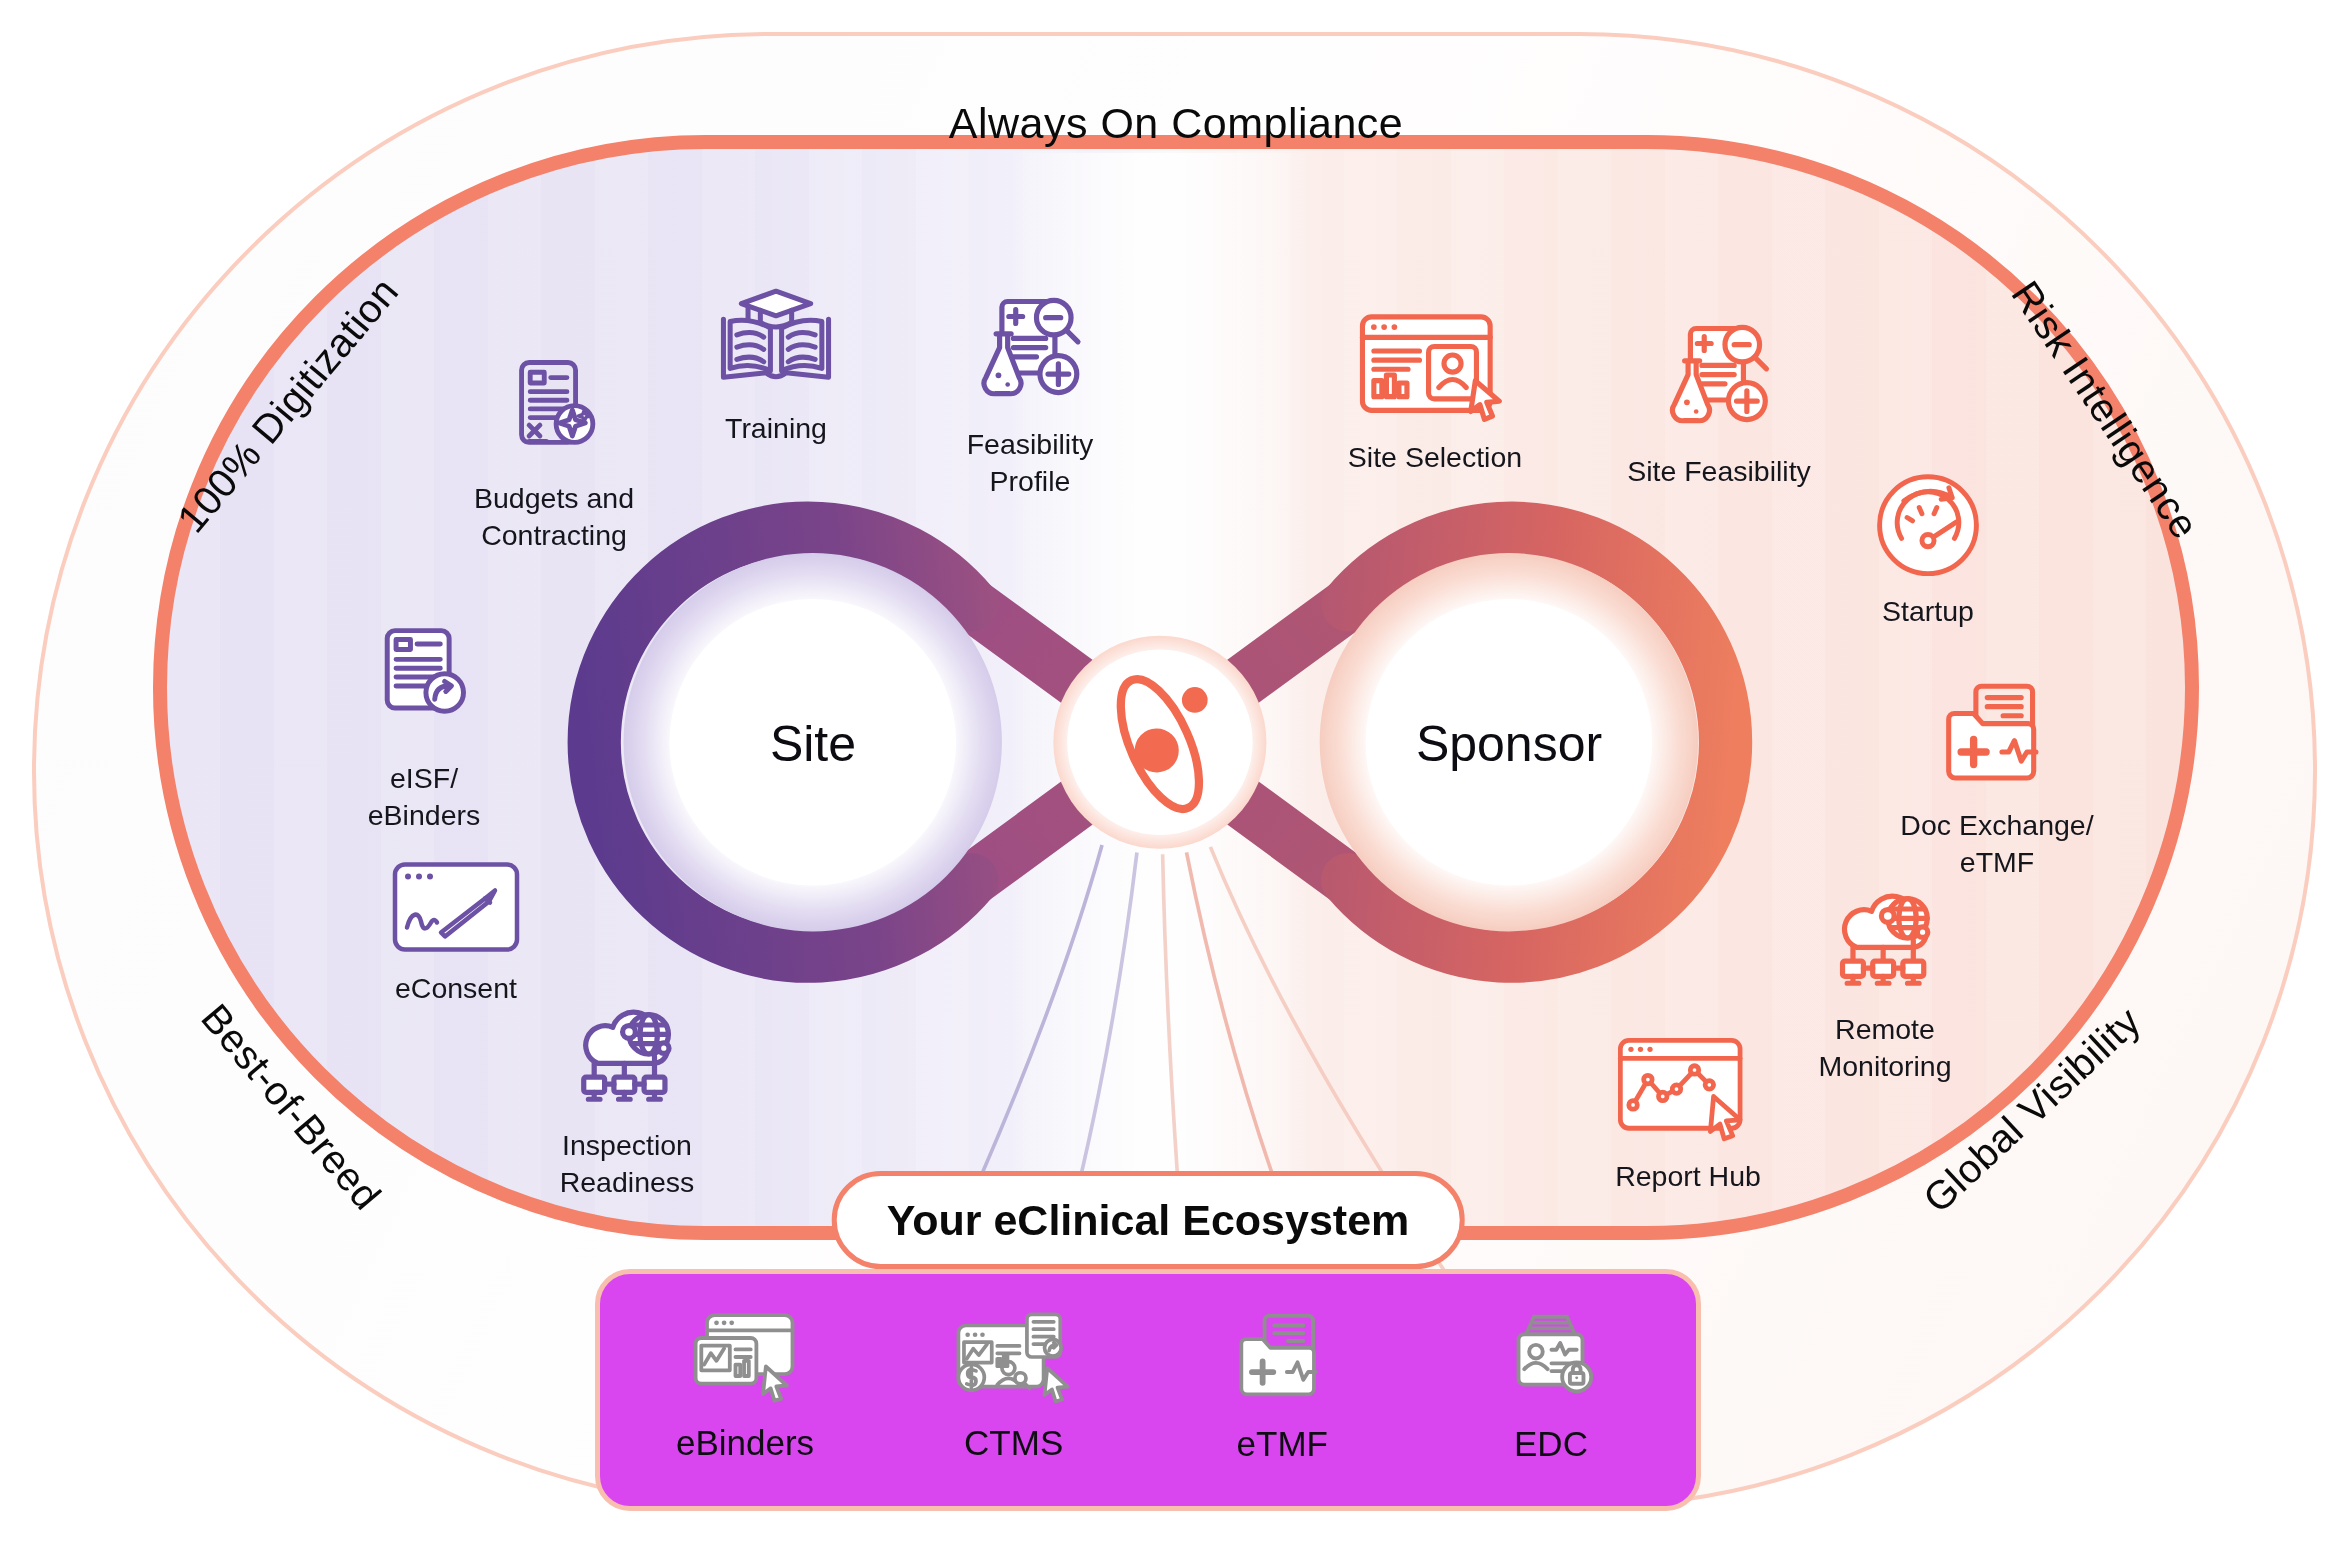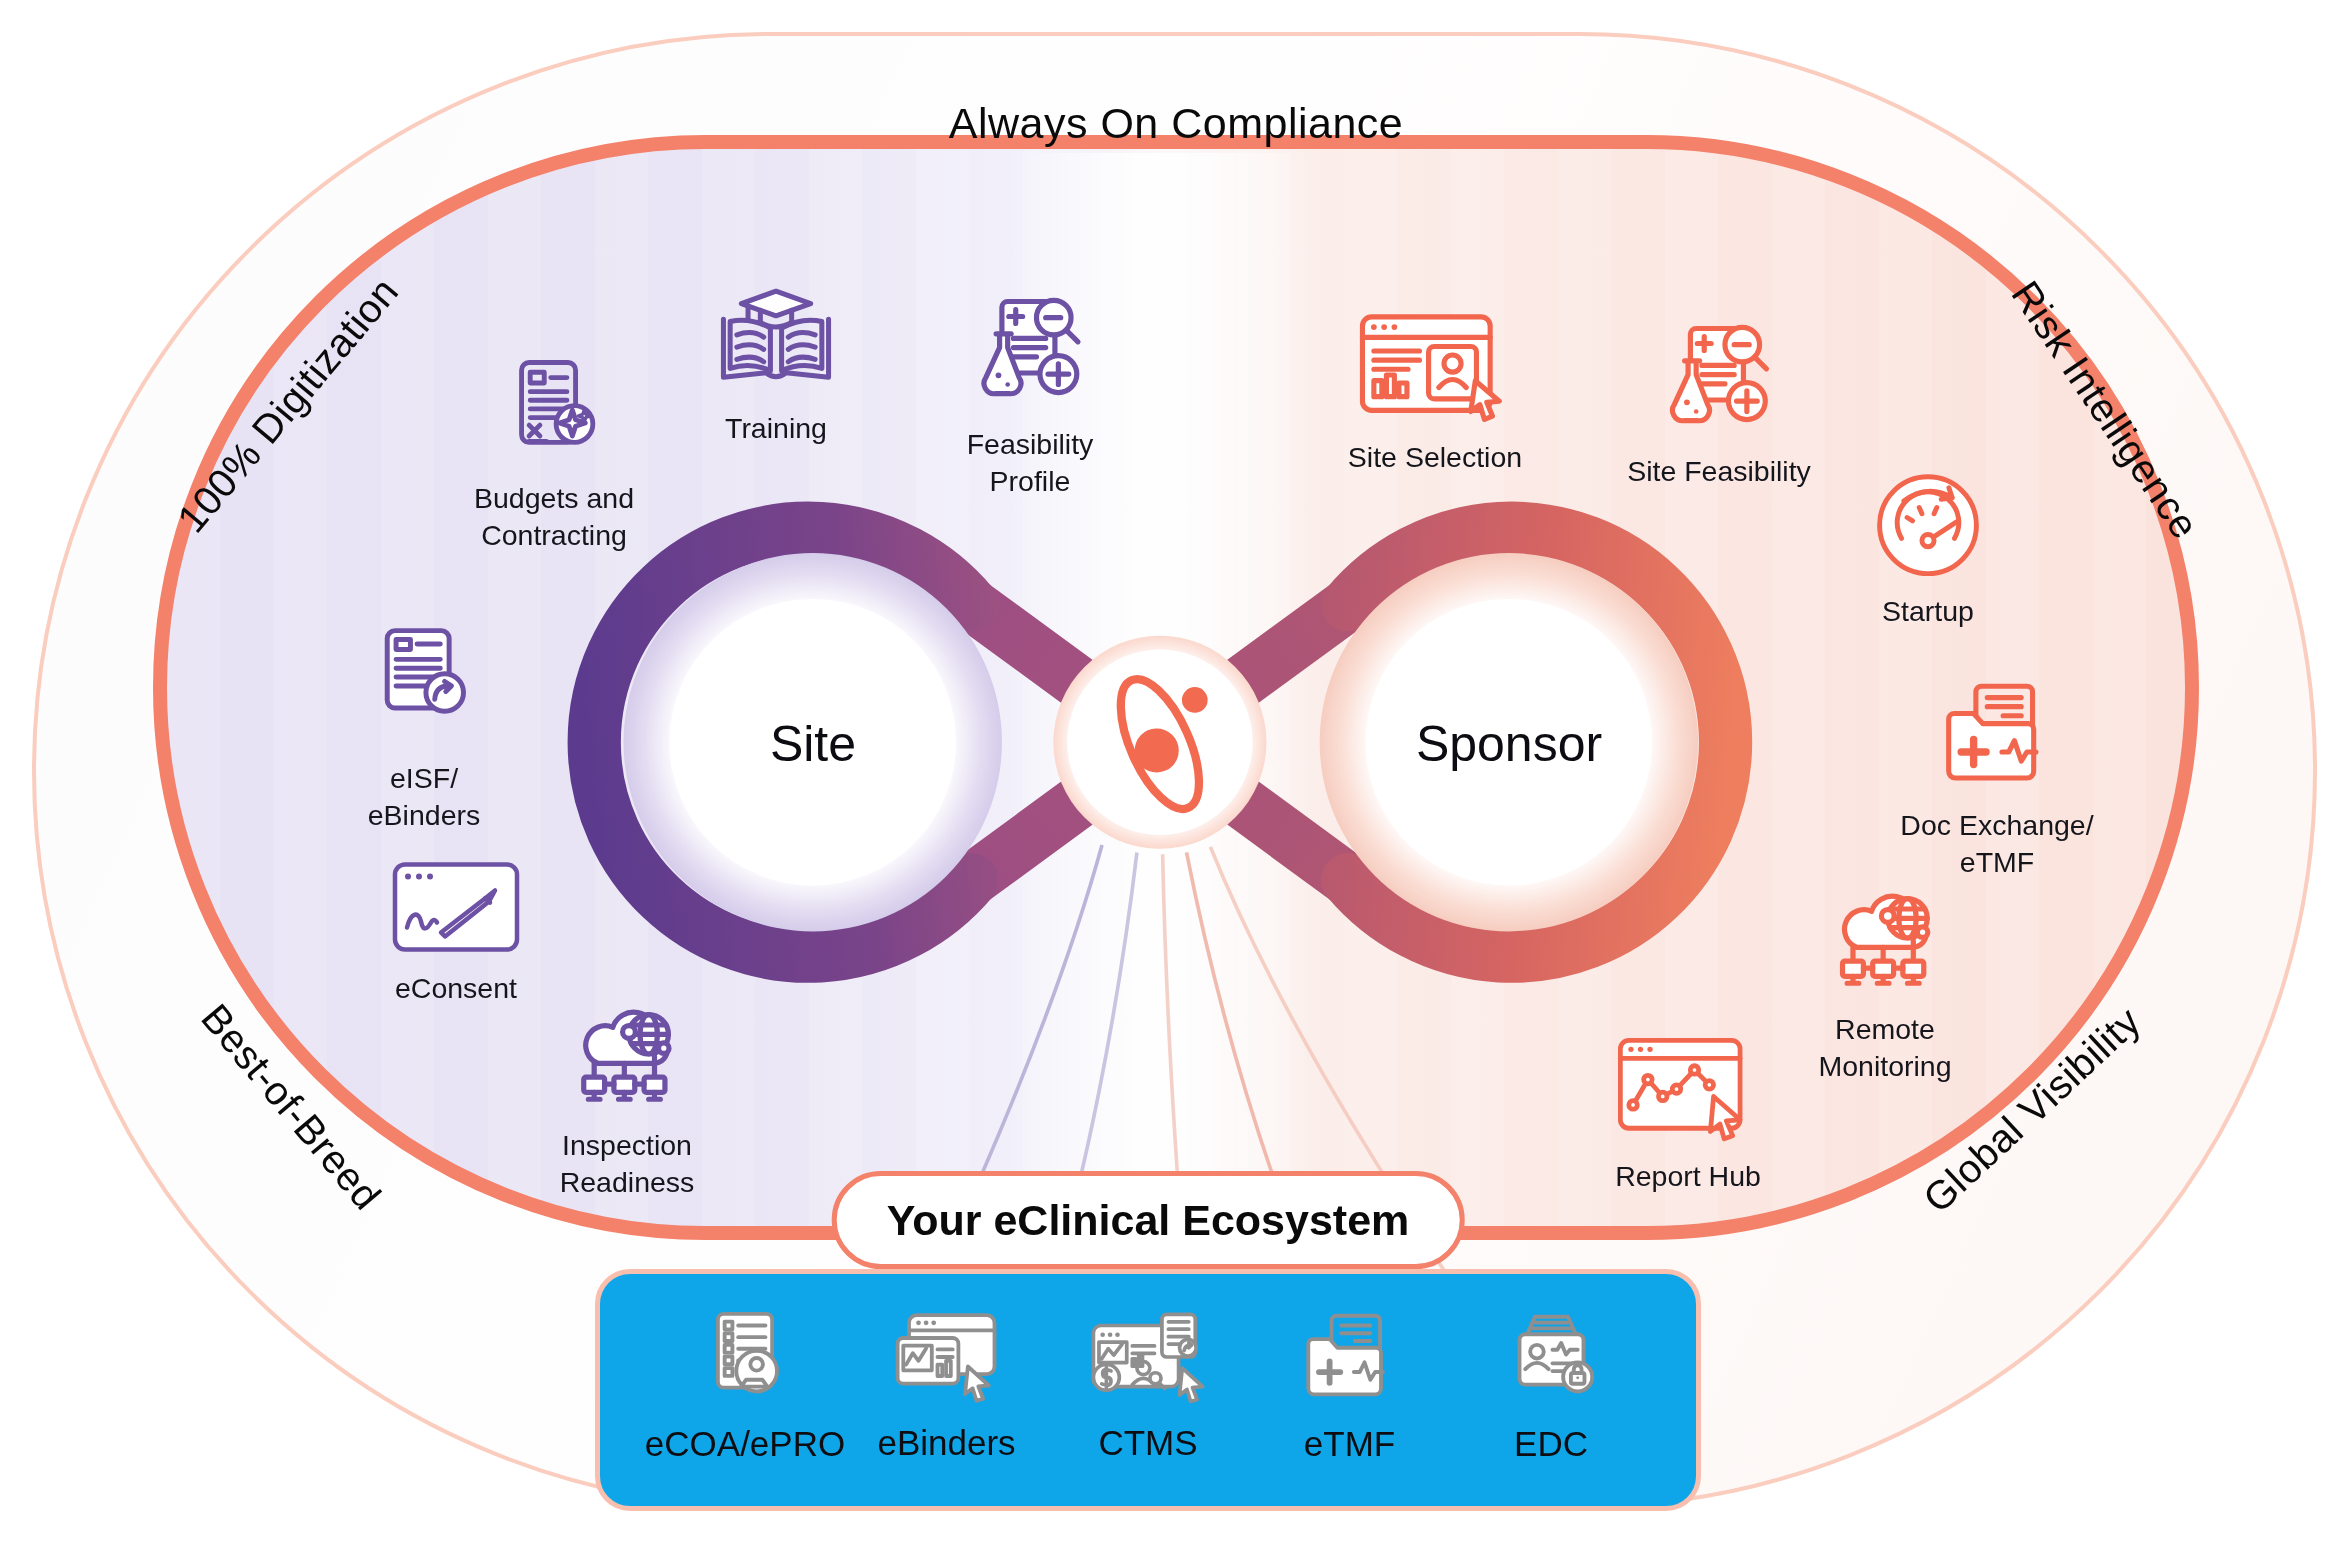--- a/index.html
+++ b/index.html
@@ -42,21 +42,21 @@
     position:absolute;transform:translateX(-50%);display:flex;flex-direction:column;
     align-items:center;z-index:4;
   }
   .item-label{
     margin-top:14.7px;font-size:28.5px;line-height:1.32;color:#15151c;
     text-align:center;white-space:pre-line;
   }
   .pu{color:#6C51A4}.co{color:#F2664D}.gy{color:#8F8F8F}
   .ecosystem{
     position:absolute;left:595px;top:1269px;width:1106px;height:242px;box-sizing:border-box;
-    background:#0ea5e9;border:5.5px solid #F8BFAE;border-radius:35px;z-index:6;
+    background:#d946ef;border:5.5px solid #F8BFAE;border-radius:35px;z-index:6;
   }
   .eco-pill{
     position:absolute;left:50%;top:-103px;transform:translateX(-50%);
     background:#fff;border:5.5px solid #F4816A;border-radius:50px;
     padding:0 50px;height:88px;line-height:88px;z-index:7;
     font-size:43px;font-weight:600;color:#0a0a0a;white-space:nowrap;
   }
   .eco-row{
     display:flex;justify-content:space-between;align-items:flex-start;
     padding:35px 51px 0 51px;
@@ -359,41 +359,20 @@
       <path d="M92 58 L117 80 L104 81 L110 95 L102 98 L98 84 L89 91 Z" fill="#fff"></path>
     </g>
   </svg>
   <div class="item-label">Report Hub</div>
 </div>
 
 <div class="ecosystem">
   <div class="eco-pill">Your eClinical Ecosystem</div>
   <div class="eco-row">
 
-    <div class="eco-item">
-      <svg class="gy" width="107" height="97" viewBox="0 0 105 100">
-        <g fill="none" stroke="currentColor" stroke-width="4" stroke-linecap="round" stroke-linejoin="round">
-          <rect x="24" y="5" width="56" height="76" rx="6" fill="#fff"></rect>
-          <rect x="31" y="13" width="8" height="8"></rect>
-            <path d="M45 17 h28"></path>
-          <rect x="31" y="25" width="8" height="8"></rect>
-            <path d="M45 29 h28"></path>
-          <rect x="31" y="37" width="8" height="8"></rect>
-            <path d="M45 41 h28"></path>
-          <rect x="31" y="49" width="8" height="8"></rect>
-            <path d="M45 53 h20"></path>
-          <rect x="31" y="61" width="8" height="8"></rect>
-            <path d="M45 65 h14"></path>
-          <circle cx="64" cy="64" r="21" fill="#fff"></circle>
-          <circle cx="64" cy="57" r="6.5"></circle>
-          <path d="M53 73 h17 l5 7 h-27 Z"></path>
-        </g>
-      </svg>
-      <div class="eco-label">eCOA/ePRO</div>
-    </div>
 
     <div class="eco-item">
       <svg class="gy" width="114" height="96" viewBox="0 0 120 100">
         <g fill="none" stroke="currentColor" stroke-width="4" stroke-linecap="round" stroke-linejoin="round">
           <rect x="20" y="6" width="90" height="62" rx="8" fill="#fff"></rect>
           <path d="M20 22 h90"></path>
           <circle cx="30" cy="14" r="2.5" fill="currentColor" stroke="none"></circle>
           <circle cx="38" cy="14" r="2.5" fill="currentColor" stroke="none"></circle>
           <circle cx="46" cy="14" r="2.5" fill="currentColor" stroke="none"></circle>
           <rect x="8" y="30" width="64" height="48" rx="6" fill="#fff"></rect>

